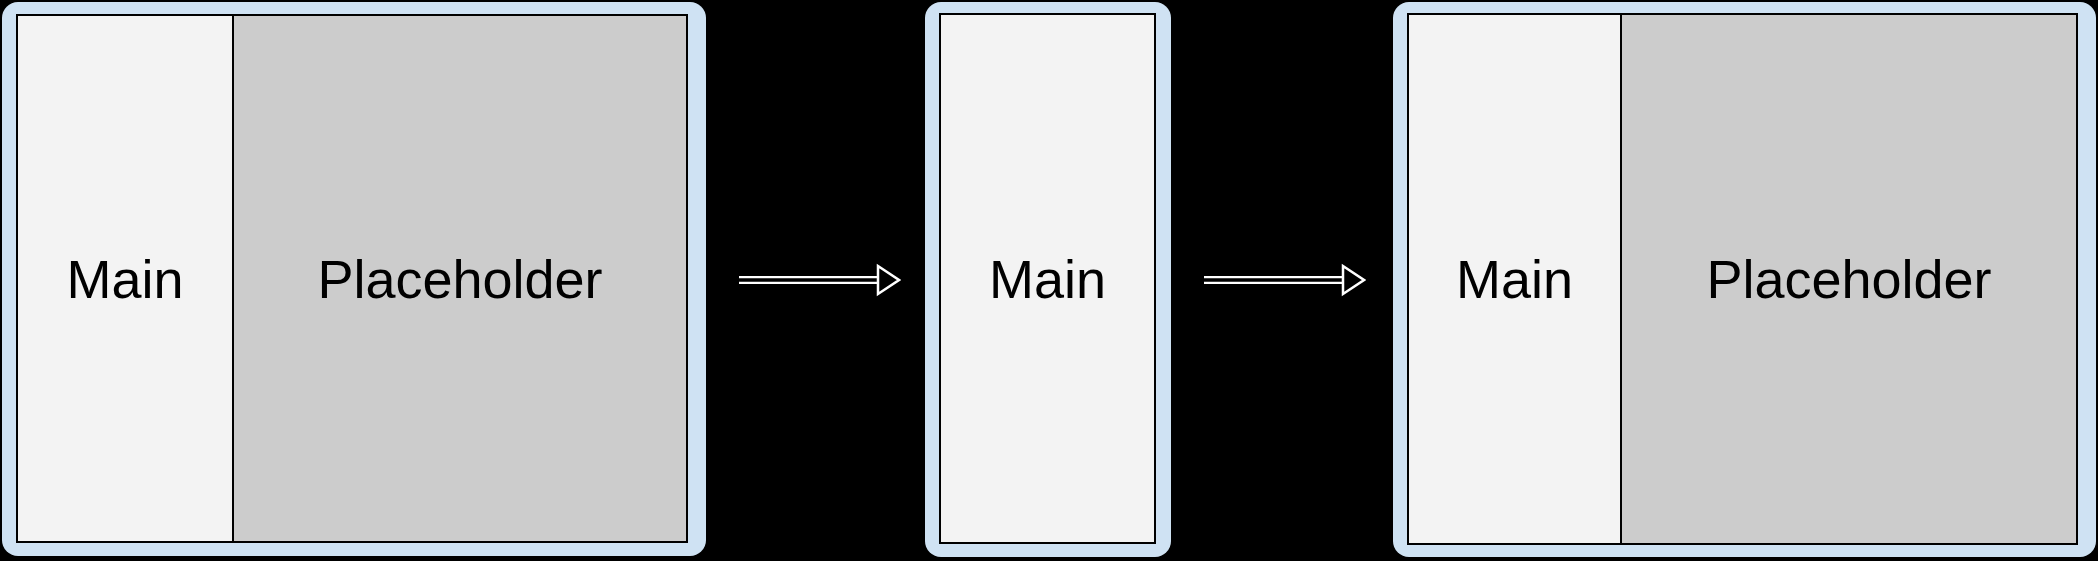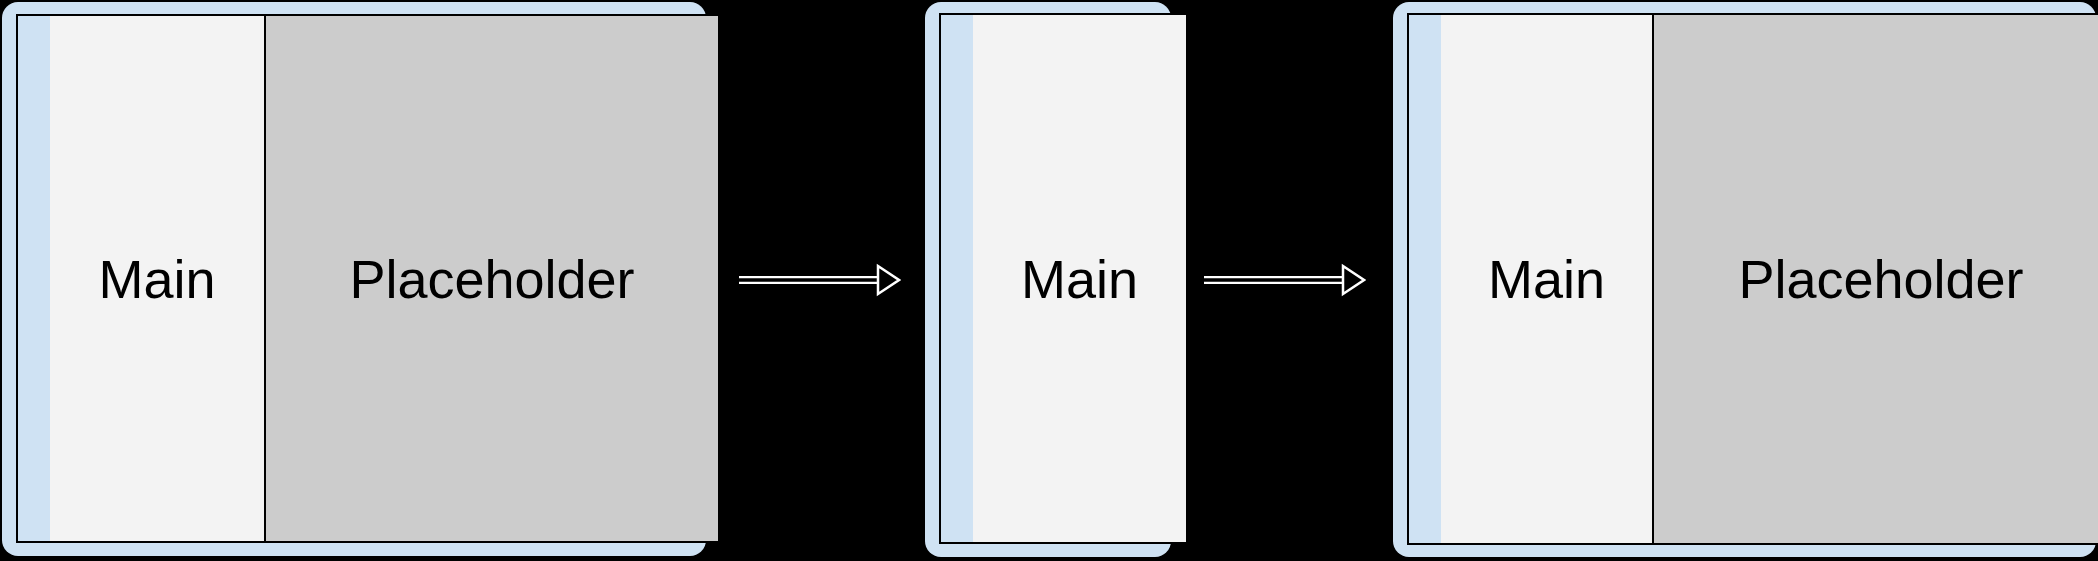--- a/index.html
+++ b/index.html
@@ -23,21 +23,20 @@
     border-radius:16px;
     box-sizing:border-box;
   }
   .panel-inner{
     position:absolute;
     border:2px solid var(--border);
     box-sizing:content-box;
     display:flex;
     flex-direction:row;
     overflow:hidden;
-    padding-left:32px;
   }
   .pane{
     display:flex;
     align-items:center;
     justify-content:center;
     height:100%;
     box-sizing:border-box;
   }
   .pane-main{background:var(--main-fill);}
   .pane-placeholder{

